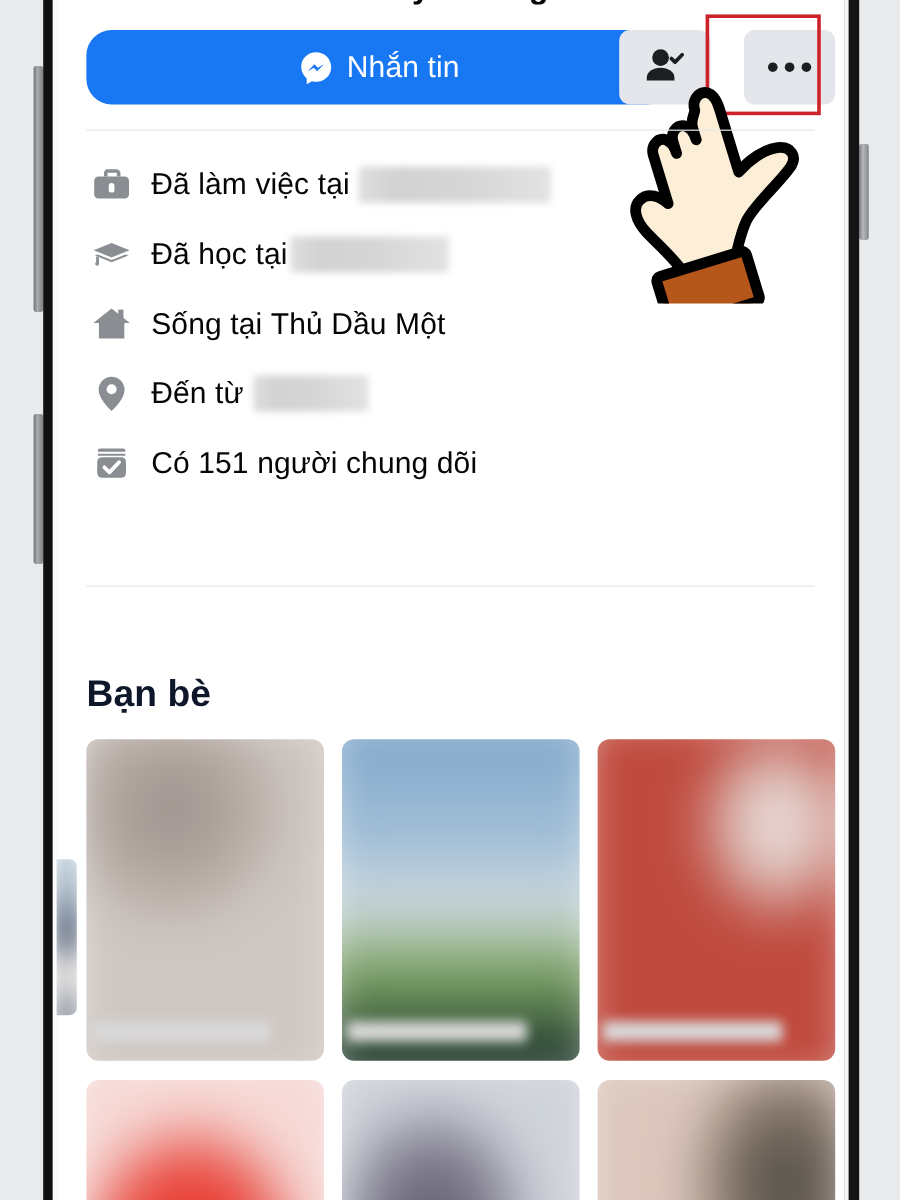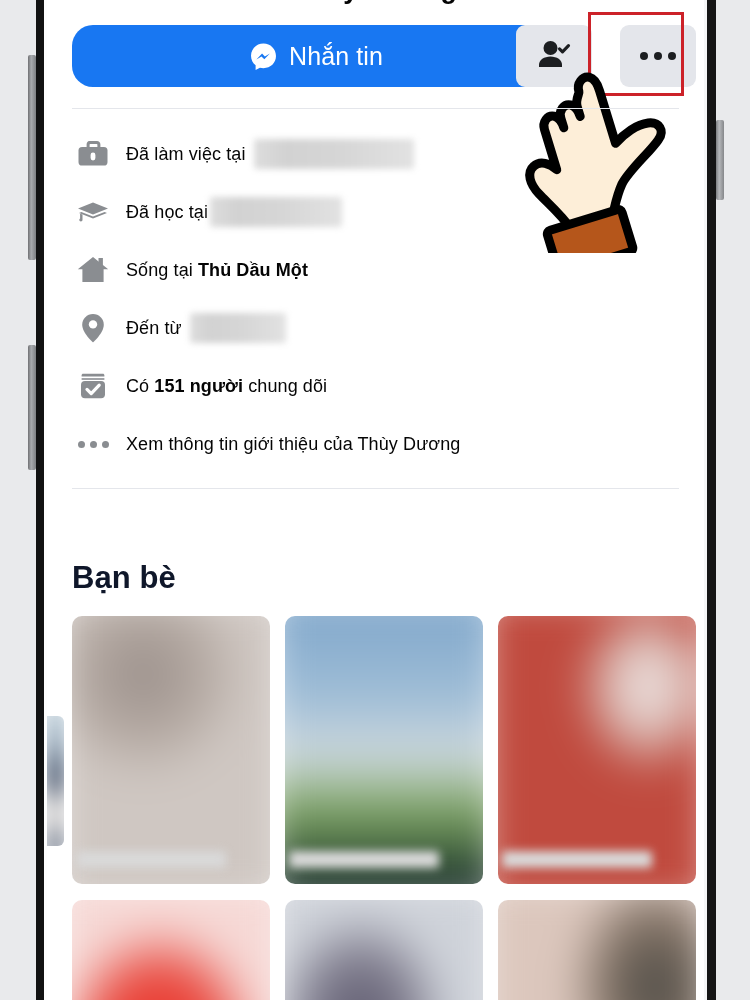--- a/index.html
+++ b/index.html
@@ -58,22 +58,22 @@
   
   .divider{position:absolute;left:25px;width:607px;height:1px;background:#e4e6eb;}
   .div-1{top:108px;}
   .div-2{top:488px;}
 
   
   .info-list{position:absolute;left:25px;top:125px;width:610px;}
   .info-row{display:flex;align-items:center;height:58px;}
   .info-ico{width:42px;min-width:42px;height:42px;display:flex;align-items:center;justify-content:center;margin-right:12px;}
   .info-ico svg{display:block;}
-  .info-text{font-size:18px;color:#050505;white-space:nowrap;display:flex;align-items:center;letter-spacing:.1px;}
-  .info-text b{font-weight:bold;}
+  .info-text{font-size:25px;color:#050505;white-space:nowrap;display:flex;align-items:center;letter-spacing:.1px;}
+  .info-text b{font-weight:normal;}
   .blurbox{display:inline-block;height:30px;margin-left:8px;border-radius:2px;
            background:linear-gradient(90deg,#dddddd,#d2d2d2 20%,#d6d6d6 55%,#e2e2e2);
            filter:blur(3px);vertical-align:middle;}
   .blur-w1{width:160px;}
   .blur-w2{width:132px;margin-left:2px;}
   .blur-w3{width:96px;}
   .dots-ico{display:flex;gap:5px;}
   .dots-ico i{width:7px;height:7px;border-radius:50%;background:#8a8d91;display:block;}
 
   
@@ -260,30 +260,20 @@
             <path fill="#8a8d91" d="M5.6 9.2h22.8v1.6H5.6z"></path>
             <rect x="5" y="12" width="24" height="17.2" rx="4" fill="#8a8d91"></rect>
             <path fill="none" stroke="#ffffff" stroke-width="3.2" stroke-linecap="round" stroke-linejoin="round" d="M11 20.4l4.2 4.2 8-8.4"></path>
           </svg>
         </span>
         <span class="info-text">
           <span>Có</span>&nbsp;<b>151 người</b>&nbsp;<span>chung dõi</span>
         </span>
       </div>
 
-      <div class="info-row">
-        <span class="info-ico">
-          <span class="dots-ico">
-              <i></i>
-              <i></i>
-              <i></i>
-            </span>
-        </span>
-        <span class="info-text">Xem thông tin giới thiệu của Thùy Dương</span>
-      </div>
     </div>
 
     <div class="divider div-2"></div>
 
     <div class="friends-head">
       <div class="friends-title">Bạn bè</div>
     </div>
 
     <div class="photo-sliver">
       <div class="photo-img psliver"></div>

